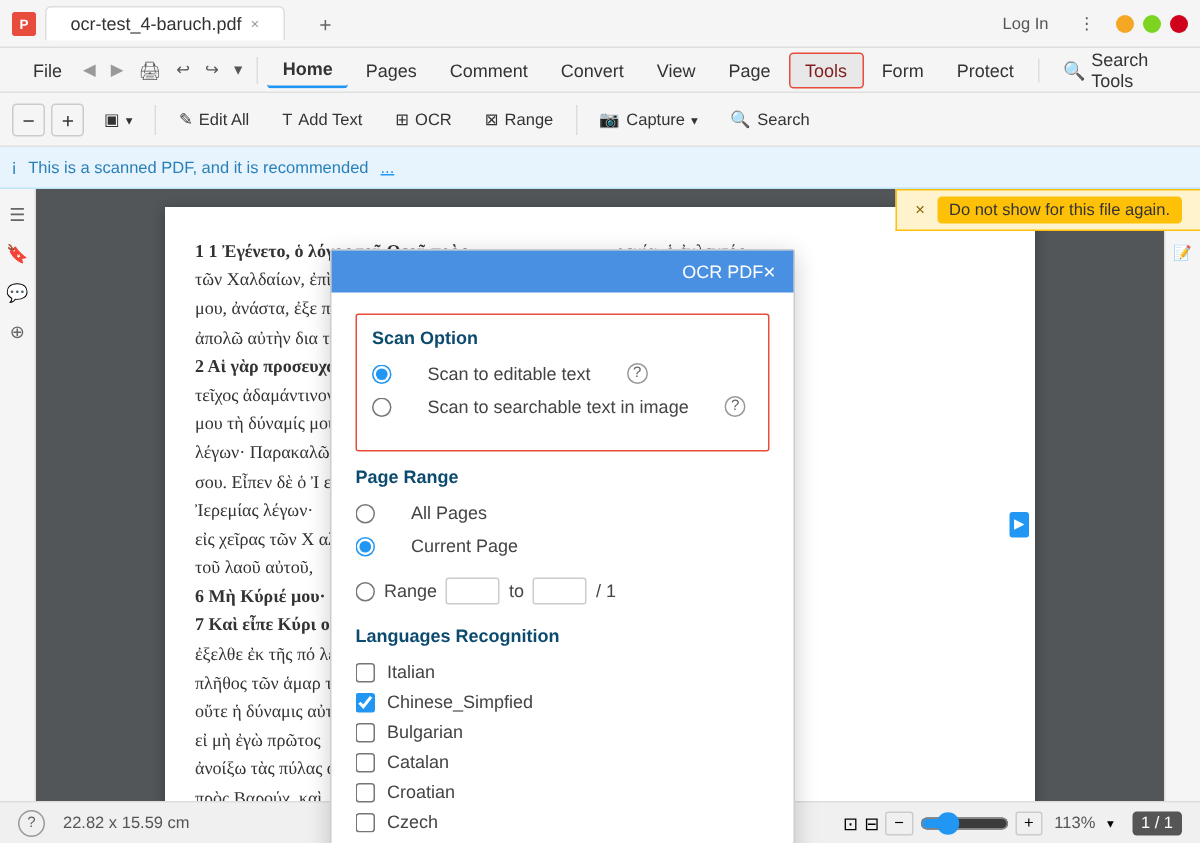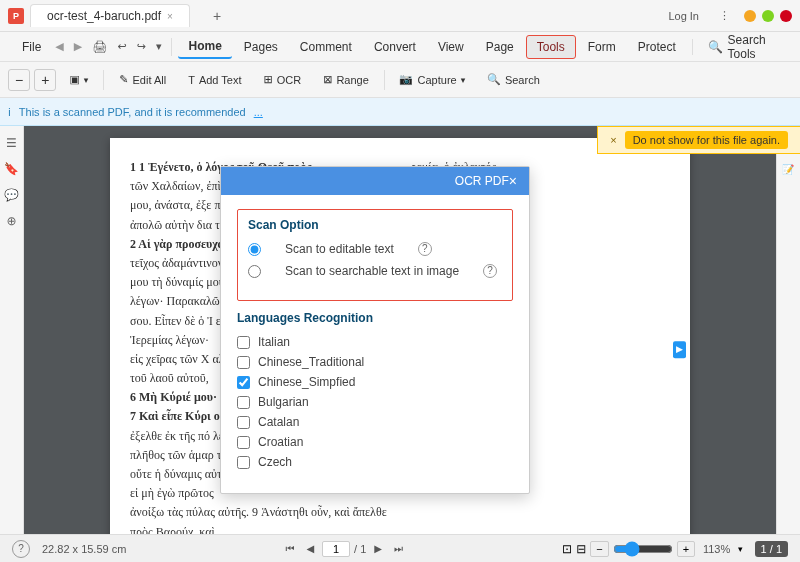--- a/index.html
+++ b/index.html
@@ -441,31 +441,48 @@
             <span class="help-circle">?</span>
           </label>
           <label class="radio-item">
             <input type="radio" name="scan-option" style="">
             <span>Scan to searchable text in image</span>
             <span class="help-circle">?</span>
           </label>
         </div>
       </div>
 
+      <div class="page-range-section">
+        <div class="ocr-section-title">Page Range</div>
+        <div class="radio-group">
+          <label class="radio-item">
+            <input type="radio" name="page-range" style="">
+            <span>All Pages</span>
+          </label>
+          <label class="radio-item">
+            <input type="radio" name="page-range" checked="" style="">
+            <span>Current Page</span>
+          </label>
+          <div class="page-range-row">
+            <input type="radio" name="page-range" style="">
+            <span>Range</span>
+            <input class="range-input" type="text" value="" style="">
+            <span>to</span>
+            <input class="range-input" type="text" value="" style="">
+            <span>/ 1</span>
+          </div>
+        </div>
+      </div>
 
       <div>
         <div class="ocr-section-title">Languages Recognition</div>
         <div class="checkbox-group">
           <label class="checkbox-item">
             <input type="checkbox" style="">
             <span>Italian</span>
-          </label>
-          <label class="checkbox-item">
-            <input type="checkbox" style="">
-            <span>Chinese_Traditional</span>
           </label>
           <label class="checkbox-item">
             <input type="checkbox" checked="" style="">
             <span>Chinese_Simpfied</span>
           </label>
           <label class="checkbox-item">
             <input type="checkbox" style="">
             <span>Bulgarian</span>
           </label>
           <label class="checkbox-item">

